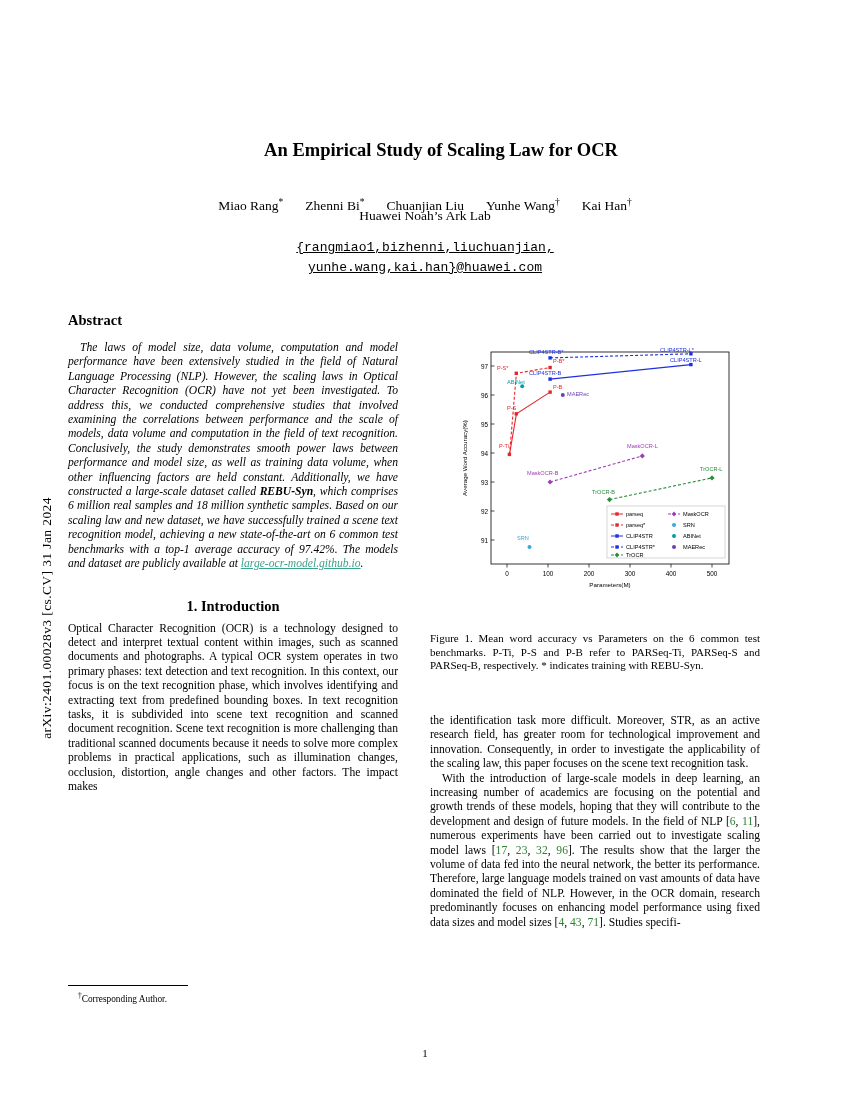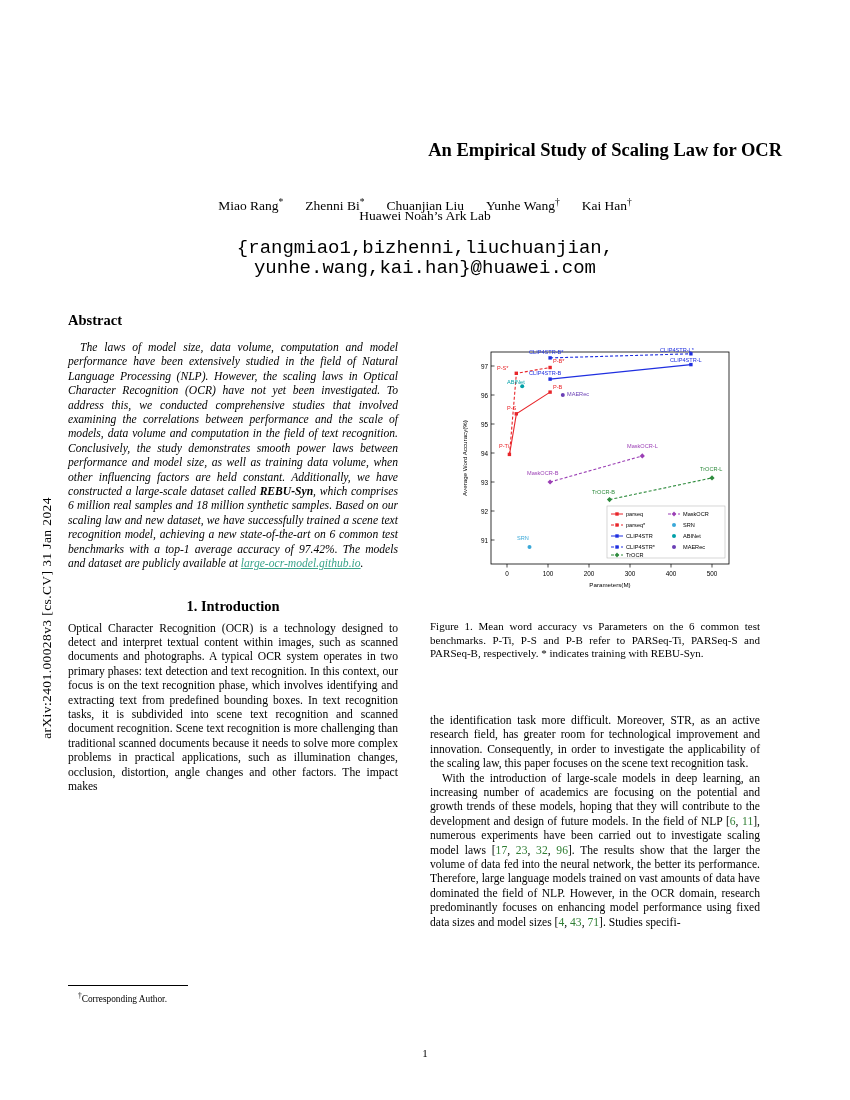--- a/index.html
+++ b/index.html
@@ -34,24 +34,24 @@
     font-family: "Liberation Serif", serif;
     font-size: 13.5px;
     letter-spacing: 0.4px;
     color: #000;
     white-space: nowrap;
   }
 
   
   .title {
     position: absolute;
-    left: 52px;
+    left: 76px;
     top: 140px;
     width: 730px;
-    text-align: right;
+    text-align: center;
     font-size: 18.5px;
     font-weight: bold;
     font-family: "Liberation Serif", serif;
   }
 
   .authors {
     position: absolute;
     left: 60px;
     top: 196px;
     width: 730px;
@@ -70,22 +70,23 @@
     font-size: 13.5px;
   }
 
   .email {
     position: absolute;
     left: 60px;
     top: 238px;
     width: 730px;
     text-align: center;
     font-family: "Liberation Mono", monospace;
-    font-size: 19px;
+    font-size: 13px;
     line-height: 20px;
+    text-decoration: underline;
   }
 
   
   .col-left {
     position: absolute;
     left: 68px;
     top: 312px;
     width: 330px;
   }
 
@@ -157,21 +158,21 @@
     top: 344px;
     width: 330px;
   }
   .figure-box {
     width: 282px;
     height: 260px;
     margin-left: 25px;
     position: relative;
   }
   .figure-caption {
-    margin-top: 16px;
+    margin-top: 28px;
     font-size: 11px;
     line-height: 13.5px;
     text-align: justify;
     width: 330px;
   }
   .fig-label { }
 
   svg.plot { display: block; }
   .axis-label { font-family: "Liberation Sans", sans-serif; font-size: 6.2px; fill: #000; }
   .tick-label { font-family: "Liberation Sans", sans-serif; font-size: 6.4px; fill: #000; }

